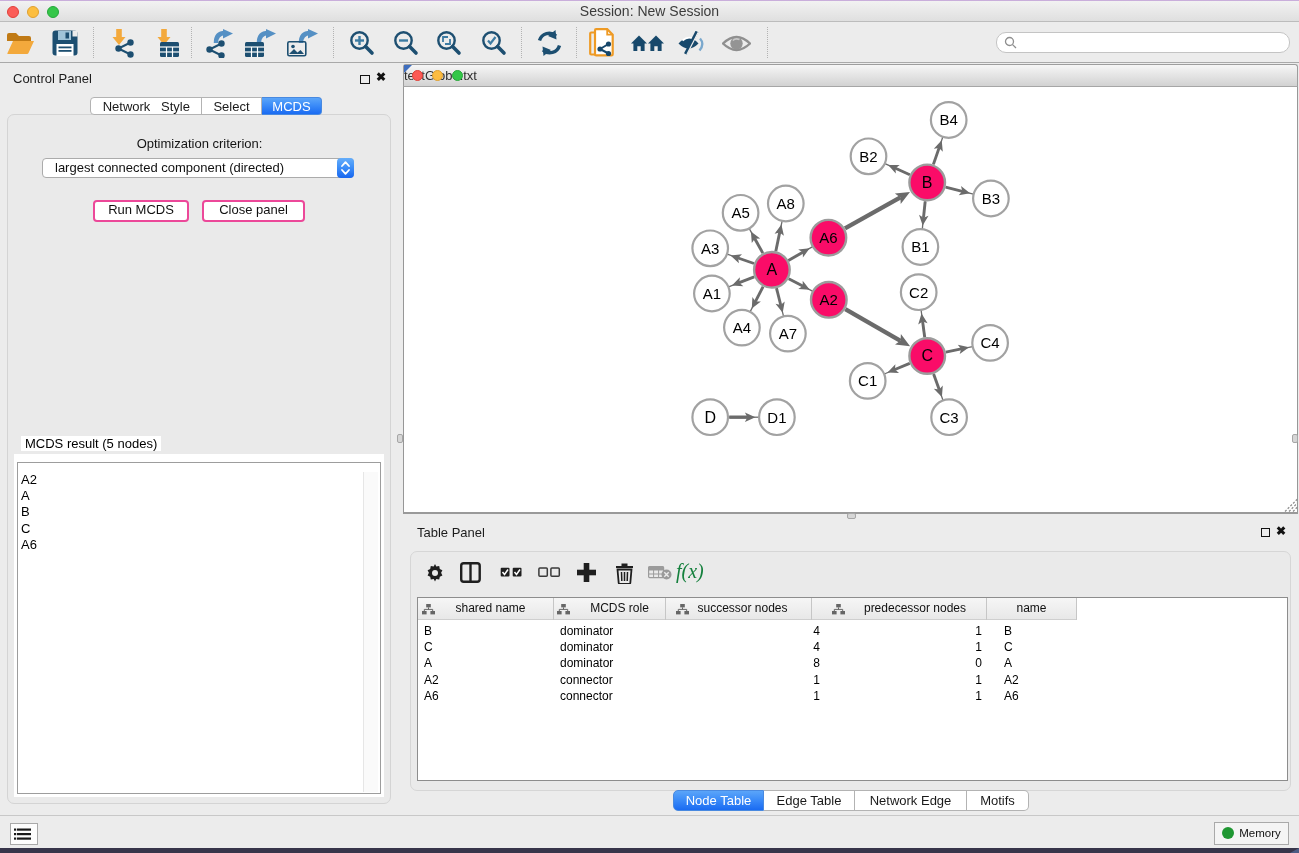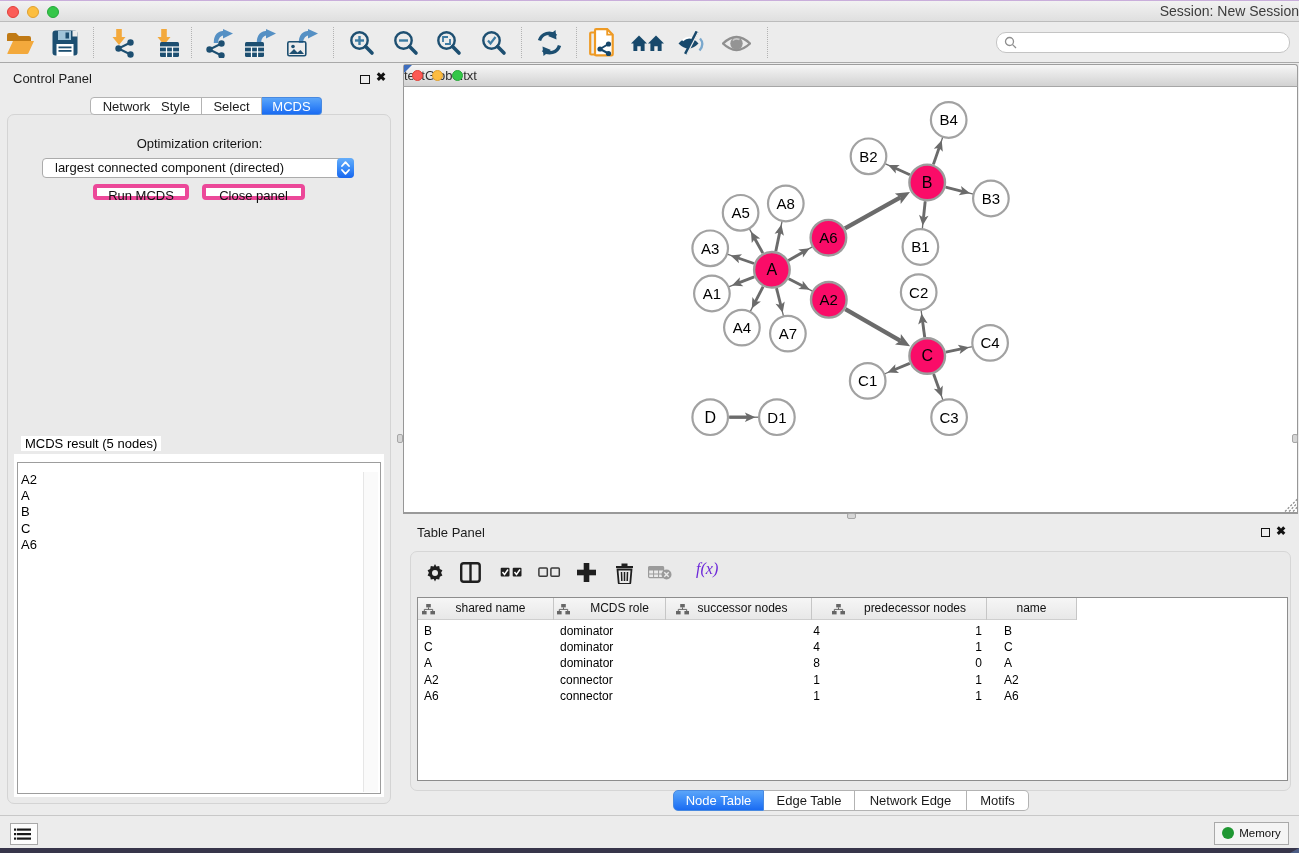--- a/index.html
+++ b/index.html
@@ -1,32 +1,32 @@
 <!DOCTYPE html>
 <html><head><meta charset="utf-8">
 <style>
 *{margin:0;padding:0;box-sizing:border-box}
 html,body{width:1299px;height:853px;overflow:hidden}
 body{font-family:"Liberation Sans",sans-serif;background:#ececec;position:relative}
 .abs{position:absolute}
-.titlebar{left:0;top:0;width:1299px;height:22px;background:linear-gradient(#f2f2f2,#dfdfdf);border-top:1px solid #c9aedb;border-bottom:1px solid #bcbcbc;text-align:right;font-size:14px;color:#3c3c3c;line-height:21px}
+.titlebar{left:0;top:0;width:1299px;height:22px;background:linear-gradient(#f2f2f2,#dfdfdf);border-top:1px solid #c9aedb;border-bottom:1px solid #bcbcbc;text-align:center;font-size:14px;color:#3c3c3c;line-height:21px}
 .tl{border-radius:50%;width:12px;height:12px;top:6px}
 .toolbar{left:0;top:23px;width:1299px;height:40px;background:#ececec;border-bottom:1px solid #a9a9a9}
 .sep{top:27px;width:1px;height:31px;border-left:1px dotted #b3b3b3}
 .searchbox{left:996px;top:32px;width:294px;height:21px;background:#fff;border:1px solid #c4c4c4;border-radius:10px}
 .cp-title{left:13px;top:71px;font-size:13px;color:#1c1c1c}
 .wicon-sq{width:10px;height:9px;border:1.6px solid #111;top:75px}
 .wicon-x{top:70px;font-size:12px;font-weight:bold;color:#111}
 .cp-panel{left:7px;top:114px;width:384px;height:690px;background:#eaeaea;border:1px solid #d4d4d4;border-radius:7px}
 .tab{position:absolute;top:97px;height:18px;background:#fff;border:1px solid #b3b3b3;border-left:none;font-size:13px;color:#1a1a1a;text-align:center;line-height:17px}
 .bluegrad{background:linear-gradient(#5ba5f9,#3c8cf8 45%,#1a6bf2);color:#fff;border-color:#4889e0}
 .optlabel{left:0px;top:136px;width:399px;text-align:center;font-size:13px;color:#141414}
 .combo{left:42px;top:158px;width:312px;height:20px;background:#fff;border:1px solid #ababab;border-radius:4px;font-size:13px;color:#111;line-height:18px;padding-left:12px}
 .stepper{left:337px;top:158px;width:17px;height:20px;border-radius:4px;background:linear-gradient(#66aefa,#3f90f8 45%,#1766ef)}
-.btn{position:absolute;top:184px;height:16px;background:#fff;border:4px solid #ec4899;border-radius:4px;font-size:13px;color:#111;text-align:center;line-height:16px}
+.btn{position:absolute;top:200px;height:22px;background:#fff;border:2px solid #ec4899;border-radius:4px;font-size:13px;color:#111;text-align:center;line-height:16px}
 .results{left:14px;top:454px;width:370px;height:343px;background:#fff}
 .fieldset{left:17px;top:462px;width:364px;height:332px;border:1px solid #9d9d9d}
 .legend{left:21px;top:436px;background:#fff;padding:0 4px;font-size:13px;color:#000}
 .rlist{left:21px;top:472px;font-size:13px;color:#000;line-height:16.2px}
 .scrolltrack{left:363px;top:472px;width:15px;height:320px;background:#fafafa;border-left:1px solid #e6e6e6}
 .netwin-tb{left:403px;top:64px;width:895px;height:23px;background:linear-gradient(#f6f6f6,#d2d2d2);border:1px solid #9d9d9d;border-bottom:1px solid #a6a6a6;border-radius:3px 3px 0 0;text-align:left;font-size:13px;color:#2e2e2e;line-height:22px}
 .netwin-body{left:403px;top:87px;width:895px;height:427px;background:#fff;border:1px solid #979797;border-top:none;border-bottom:2px solid #999}
 .tp-title{left:417px;top:525px;font-size:13px;color:#1c1c1c}
 .tp-panel{left:410px;top:551px;width:881px;height:240px;background:#eaeaea;border:1px solid #d6d6d6;border-radius:7px}
 .tbl-box{left:417px;top:597px;width:871px;height:184px;background:#fff;border:1px solid #8d8d8d}
@@ -386,21 +386,21 @@
     <g stroke="#9b9b9b" stroke-width="1">
       <line x1="0.6" y1="4" x2="15.6" y2="4"></line>
       <line x1="0.6" y1="8" x2="15.6" y2="8"></line>
       <line x1="5.6" y1="4" x2="5.6" y2="11.6"></line>
       <line x1="10.6" y1="4" x2="10.6" y2="11.6"></line>
     </g>
     <rect x="0.6" y="0.6" width="15" height="3.4" fill="#9b9b9b"></rect>
     <circle cx="18.5" cy="8.5" r="5" fill="#9b9b9b"></circle>
     <path d="M16.3 6.3 l4.4 4.4 M20.7 6.3 l-4.4 4.4" stroke="#ececec" stroke-width="1.4"></path>
   </svg>
-<div class="abs" style="left:696px;top:560px;width:46px;font-family:'Liberation Serif',serif;font-style:italic;font-size:16px;color:#6d28d9">f(x)</div>
+<div class="abs" style="left:676px;top:560px;width:46px;font-family:'Liberation Serif',serif;font-style:italic;font-size:20px;color:#15803d">f(x)</div>
 <div class="abs tbl-box">
   <div class="abs thead" style="width:659px"></div>
   <div class="th" style="left:0;width:136px;padding-left:10px">shared name</div>
   <div class="th" style="left:136px;width:112px;padding-left:20px">MCDS role</div>
   <div class="th" style="left:236px;width:158px;padding-left:20px">successor nodes</div>
   <div class="th" style="left:406px;width:163px;padding-left:20px">predecessor nodes</div>
   <div class="th" style="left:569px;width:90px">name</div>
   <div class="td" style="left:6px;top:25px">B</div>
     <div class="td" style="left:142px;top:25px">dominator</div>
     <div class="td" style="left:306px;top:25px;width:96px;text-align:right">4</div>

